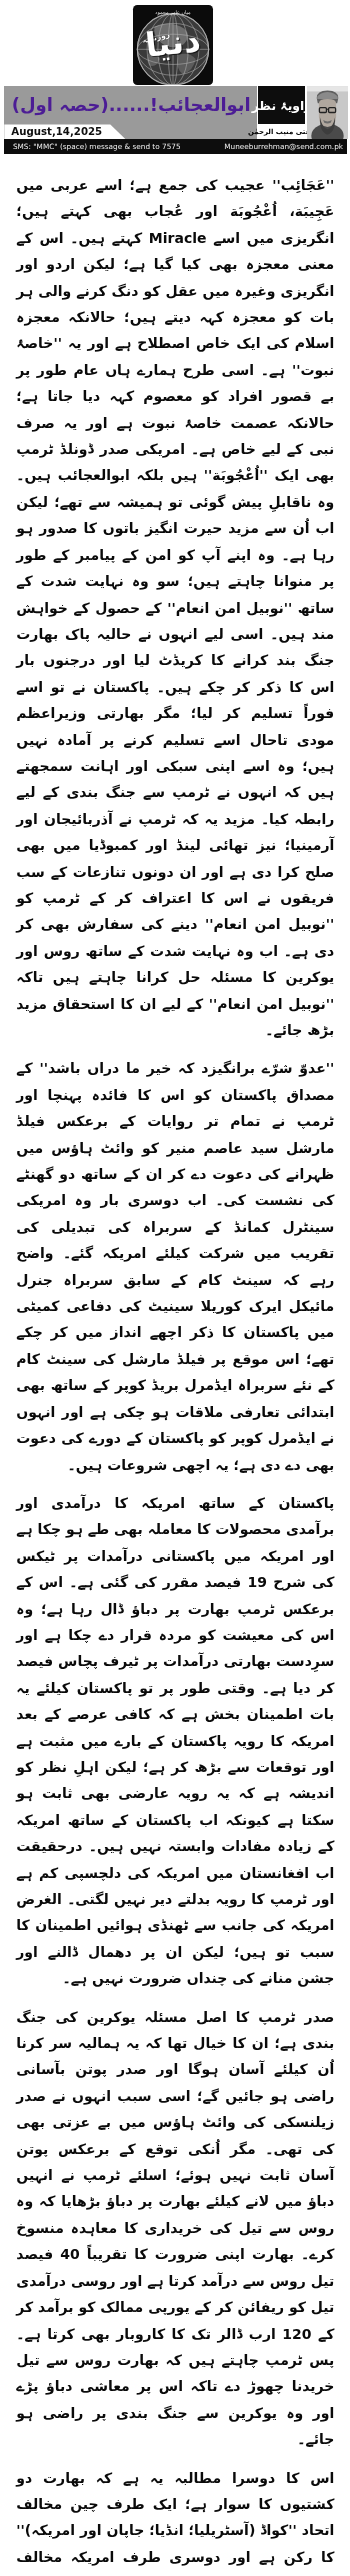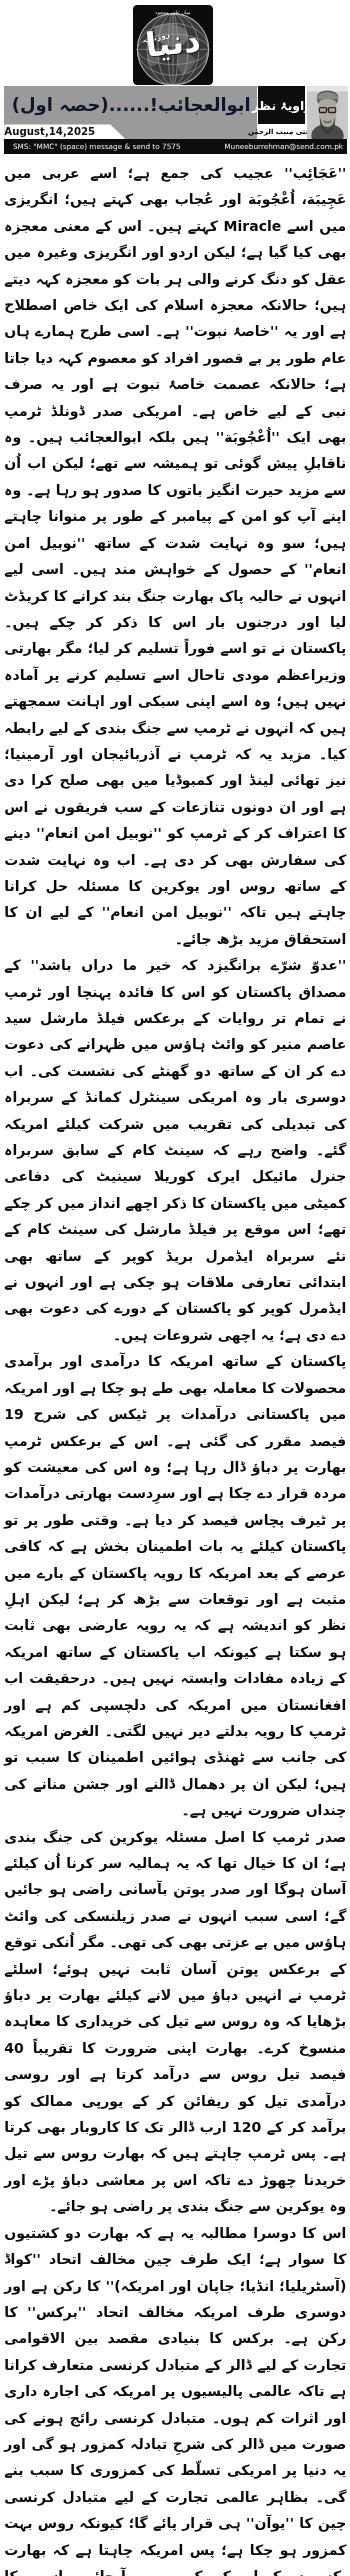--- a/index.html
+++ b/index.html
@@ -13,45 +13,45 @@
   .m-tiny{position:absolute;top:4.3px;left:0;width:100%;text-align:center;color:#fff;
           font-size:4.9px;direction:rtl;opacity:.9;}
   .m-daily{position:absolute;top:28px;left:8.6px;color:#fff;font-size:7.5px;font-weight:bold;
            direction:rtl;transform:rotate(-14deg);text-shadow:0 0 1.1px #000;}
   .m-paper{position:absolute;top:18.3px;left:0;width:100%;text-align:center;color:#fff;
            font-size:33px;font-weight:bold;direction:rtl;transform:rotate(-6deg);
            text-shadow:1.1px 1.1px 0 rgba(0,0,0,.6);}
 
   
   .titlebar{position:absolute;left:4.3px;top:86px;width:253px;height:53px;background:#9a9a9a;}
-  .title{position:absolute;right:6.5px;top:7.5px;max-width:237px;color:#0f172a;font-size:18px;
+  .title{position:absolute;right:6.5px;top:7.5px;max-width:237px;color:#4c1d95;font-size:18px;
          font-weight:bold;direction:rtl;white-space:nowrap;}
   .datebox{position:absolute;left:0;bottom:0;width:121px;height:14.6px;background:#ffffff;
            clip-path:polygon(0 0,106px 0,121px 14.6px,0 14.6px);display:flex;align-items:center;}
-  .datebox span{font-size:10.2px;font-weight:bold;color:#101010;padding-left:0;}
+  .datebox span{font-size:10.2px;font-weight:bold;color:#101010;padding-left:7px;}
 
   .colbox{position:absolute;left:258px;top:86px;width:47px;height:38px;background:#0d0d0d;
           color:#ffffff;display:flex;align-items:center;justify-content:center;
           font-size:12.4px;font-weight:bold;direction:rtl;white-space:nowrap;}
   .authorstrip{position:absolute;left:258px;top:124px;width:47px;height:15px;background:#ffffff;
           color:#000;display:flex;align-items:center;justify-content:center;
           font-size:7px;font-weight:bold;direction:rtl;white-space:nowrap;}
 
   .photo{position:absolute;left:307px;top:86px;width:41px;height:53px;background:#cfcfcf;
          overflow:hidden;}
 
   
   .contactbar{position:absolute;left:4.3px;top:139px;width:343px;height:15px;background:#0d0d0d;
           color:#f2f2f2;display:flex;justify-content:space-between;align-items:center;
           font-size:7.3px;padding:0 4.3px 0 8.6px;box-sizing:border-box;}
 
   
   .article{position:absolute;left:4.3px;top:160px;width:342px;direction:rtl;
            text-align:justify;font-size:14px;line-height:26.4px;font-weight:bold;color:#0a0a0a;}
-  .article p{margin:0;}
+  .article p{margin:12px;}
 </style>
 </head>
 <body>
 
 <div class="page">
 
   <div class="masthead">
     <svg width="80" height="80" viewBox="0 0 148 148">
       <circle cx="74" cy="82" r="66" fill="#3a3a3a" stroke="#9a9a9a" stroke-width="2"></circle>
       <path d="M40 40 Q70 28 95 44 Q110 58 92 74 Q70 84 52 70 Q36 56 40 40 Z" fill="#6e6e6e"></path>

